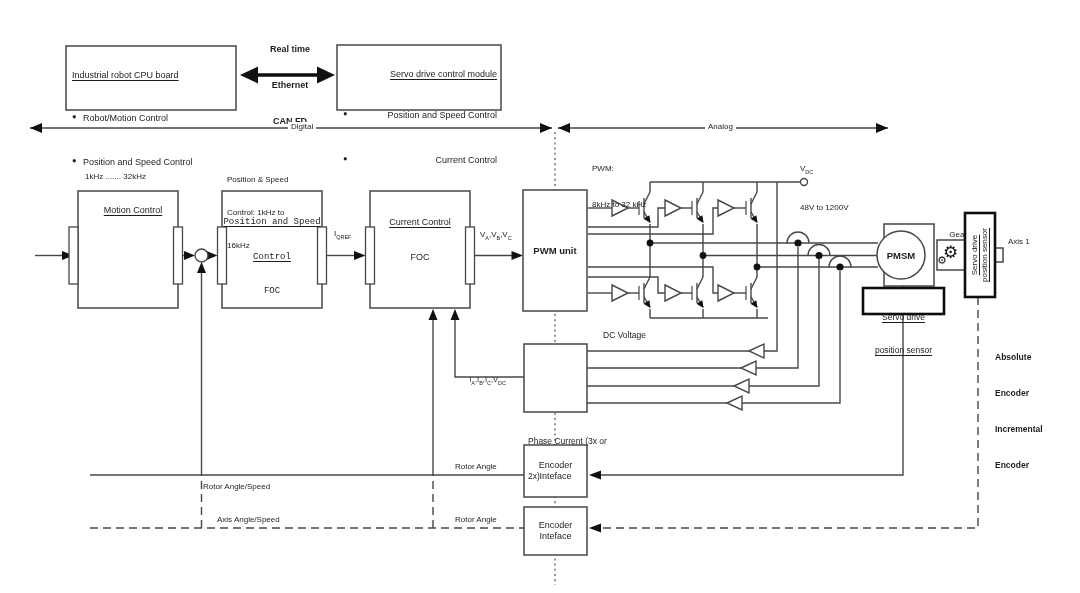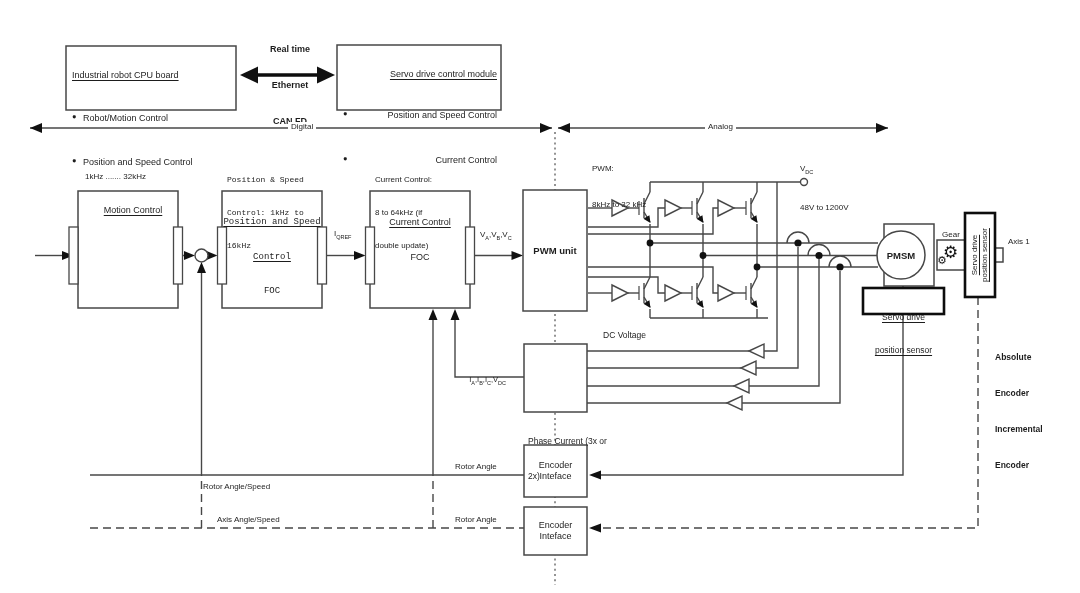--- a/index.html
+++ b/index.html
@@ -211,29 +211,24 @@
   <div class="lbl fs9" style="left:343px;top:47px;width:154px;text-align:right;">
     <div class="und">Servo drive control module</div>
     <div class="blt" style="margin-top:8px;">Position and Speed Control</div>
     <div class="blt" style="margin-top:12px;">Current Control</div>
   </div>
 
   <div class="lbl fs8 wbg" style="left:288px;top:122px;">Digital</div>
   <div class="lbl fs8 wbg" style="left:705px;top:122px;">Analog</div>
 
   <div class="lbl fs8" style="left:85px;top:172px;">1kHz ....... 32kHz</div>
-  <div class="lbl fs8" style="left:227px;top:152px;line-height:11px;font-family:Liberation Mono, monospace;">
+  <div class="lbl fs8" style="left:227px;top:152px;line-height:11px;">
     <div>Position &amp; Speed</div>
     <div>Control: 1kHz to</div>
     <div>16kHz</div>
-  </div>
-  <div class="lbl fs8" style="left:375px;top:152px;line-height:11px;">
-    <div>Current Control:</div>
-    <div>8 to 64kHz (if</div>
-    <div>double update)</div>
   </div>
   <div class="lbl fs8" style="left:592px;top:139px;line-height:12px;">
     <div>PWM:</div>
     <div>8kHz to 32 kHz</div>
   </div>
   <div class="lbl fs8" style="left:800px;top:139px;line-height:12px;">
     <div><span>V</span><sub>DC</sub></div>
     <div>48V to 1200V</div>
   </div>
 
@@ -283,21 +278,21 @@
   <div class="lbl ctr" style="left:660px;top:488px;width:230px;line-height:12px;">
   </div>
   <div class="lbl b" style="left:995px;top:327px;line-height:12px;">
     <div>Absolute</div>
     <div>Encoder</div>
     <div>Incremental</div>
     <div>Encoder</div>
   </div>
 
   <div class="lbl fs95 b ctr" style="left:877px;top:250px;width:48px;">PMSM</div>
-  <div class="lbl fs8 ctr" style="left:935px;top:230px;width:32px;">Gear</div>
+  <div class="lbl fs8 ctr" style="left:935px;top:230px;width:32px;text-align:right;">Gear</div>
   <span class="lbl" style="left:943px;top:242px;font-family:'DejaVu Sans',sans-serif;font-size:17px;color:#111;">⚙</span>
   <span class="lbl" style="left:937px;top:254px;font-family:'DejaVu Sans',sans-serif;font-size:11px;color:#111;">⚙</span>
   <div class="lbl ctr" style="left:863px;top:290px;width:81px;line-height:11px;">
     <div class="und">Servo drive</div>
     <div class="und">position sensor</div>
   </div>
   <div class="rotwrap" style="left:965px;top:213px;width:30px;height:84px;">
     <div class="rot lbl fs8 ctr" style="left:-27px;top:27px;width:84px;height:30px;line-height:10.5px;">
       <div class="und">Servo drive</div>
       <div class="und">position sensor</div>

